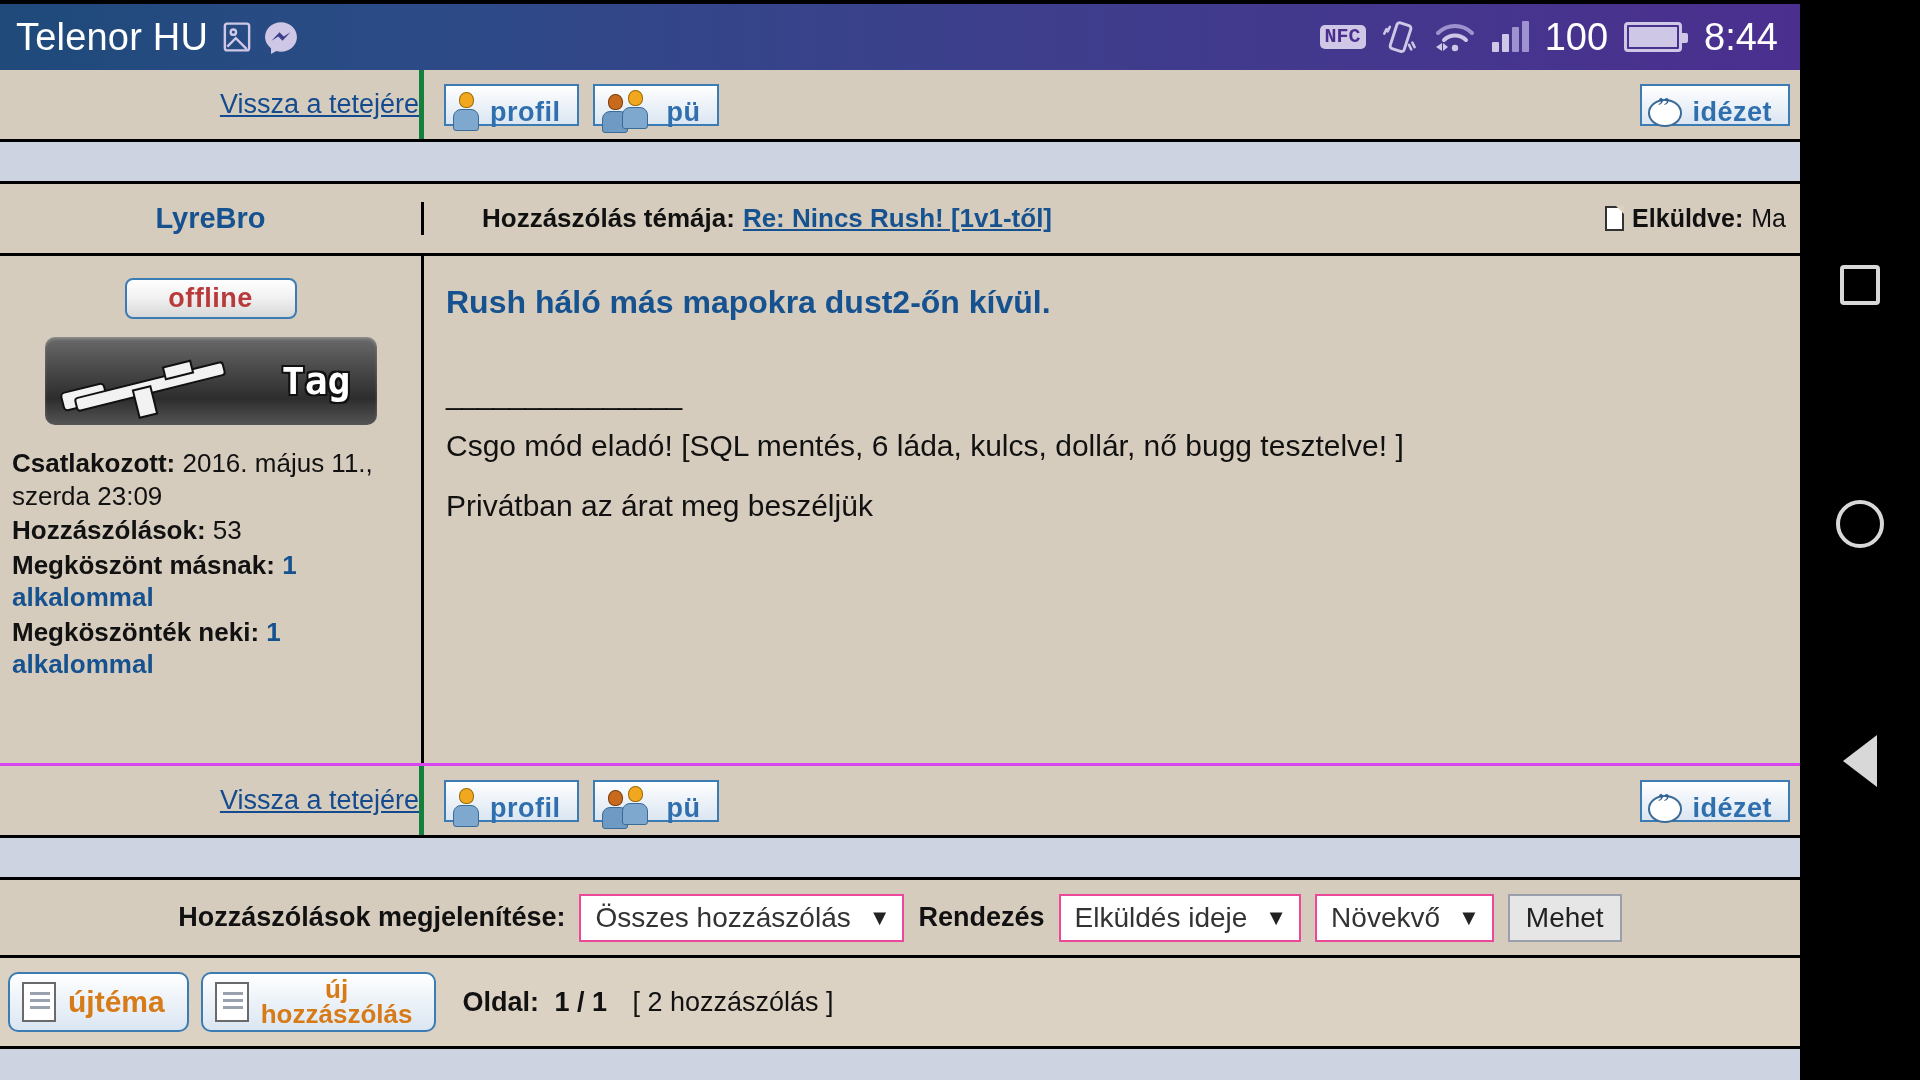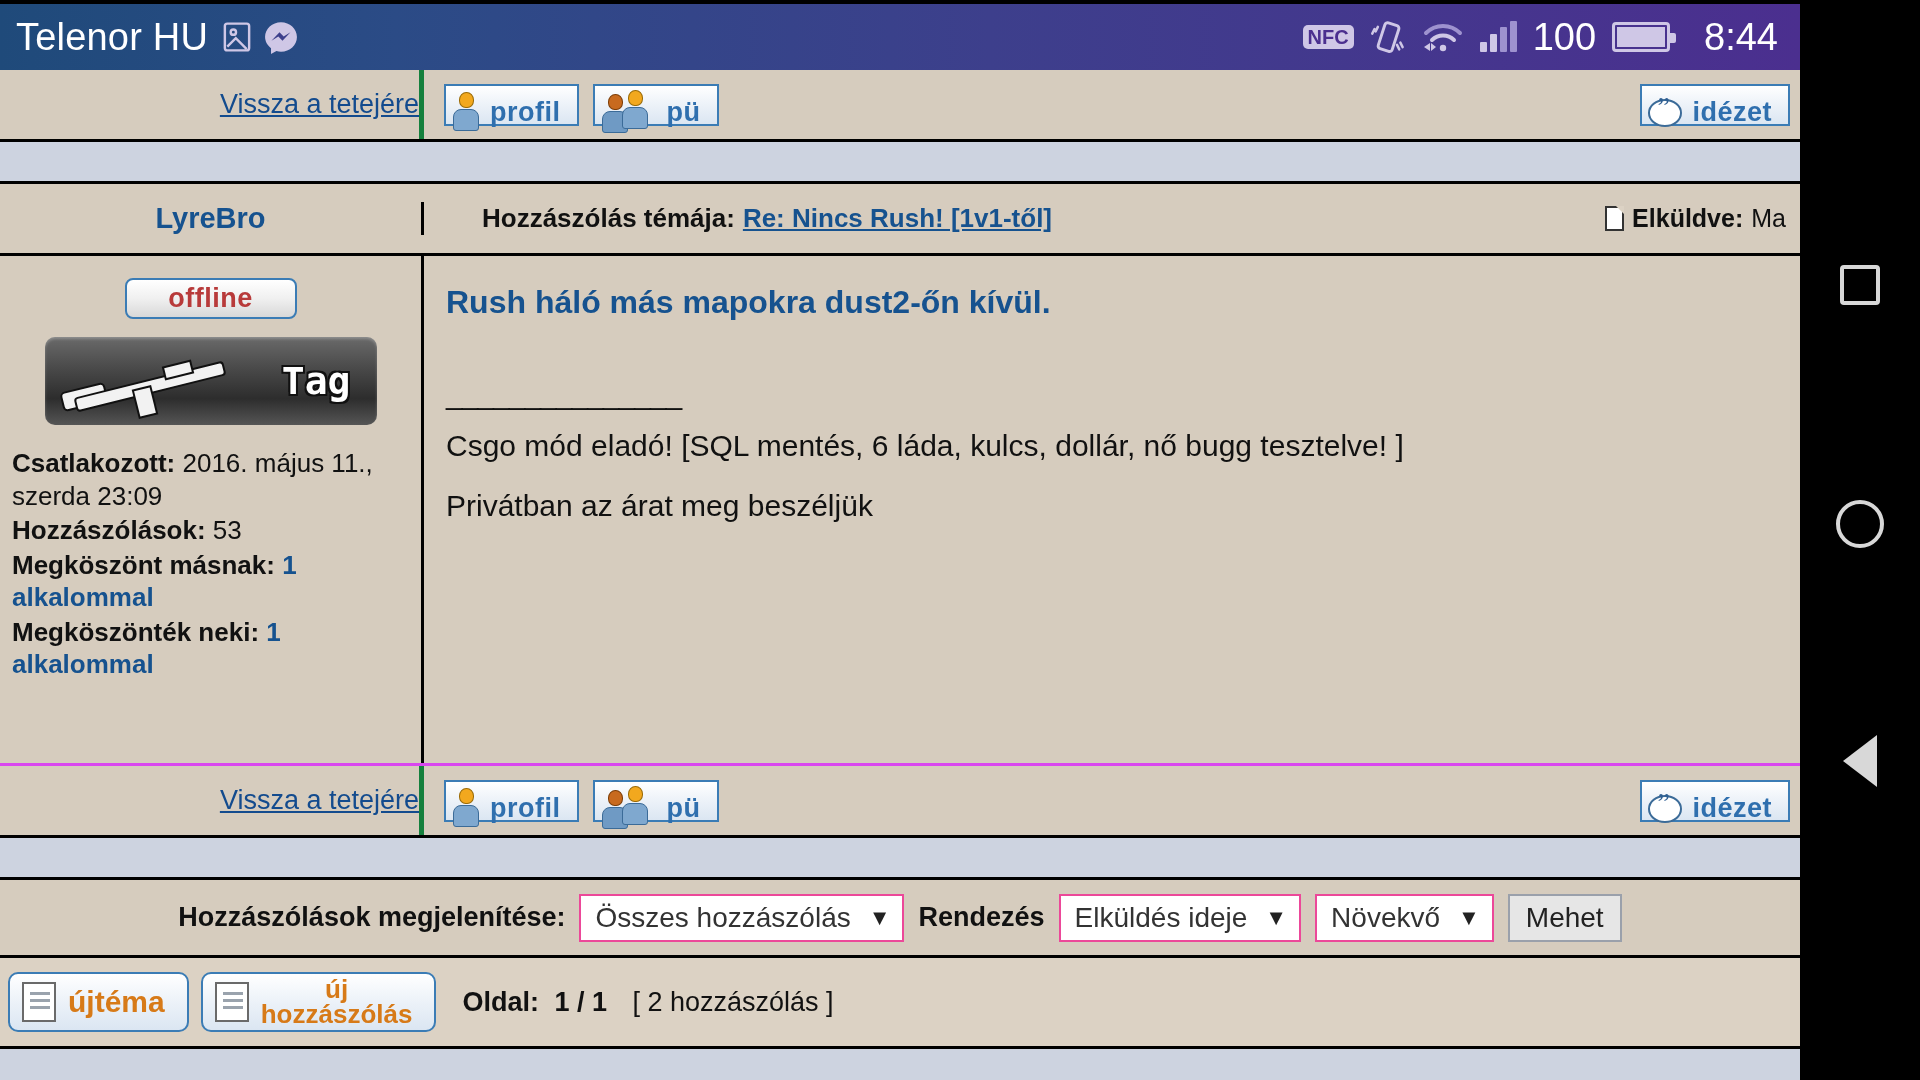--- a/index.html
+++ b/index.html
@@ -57,26 +57,26 @@
     padding: 0 22px 0 16px;
     color: #ffffff;
   }
   #carrier {
     font-size: 38px; letter-spacing: .2px;
     white-space: nowrap;
   }
   .sb-icons-left { display: flex; align-items: center; gap: 12px; margin-left: 14px; }
   .sb-right { margin-left: auto; display: flex; align-items: center; gap: 16px; }
   .pct { font-size: 38px; }
-  .clock { font-size: 38px; margin-left: 18px; }
+  .clock { font-size: 38px; margin-left: 6px; }
   .nfc-box {
     font-size: 20px; font-weight: bold; color: #4b2f8f;
     background: #cfc7e6; border-radius: 5px;
     padding: 2px 5px; line-height: 1;
-    font-family: Liberation Sans, sans-serif;
+    font-family: Liberation Mono, monospace;
   }
   .battery {
     width: 58px; height: 30px; border: 3px solid #cfc7e6; border-radius: 4px;
     position: relative; display: inline-block;
   }
   .battery::after {
     content: ""; position: absolute; right: -9px; top: 8px;
     width: 6px; height: 10px; background: #cfc7e6; border-radius: 0 2px 2px 0;
   }
   .battery i { position: absolute; left: 2px; top: 2px; bottom: 2px; right: 2px; background: #cfc7e6; display: block; }

